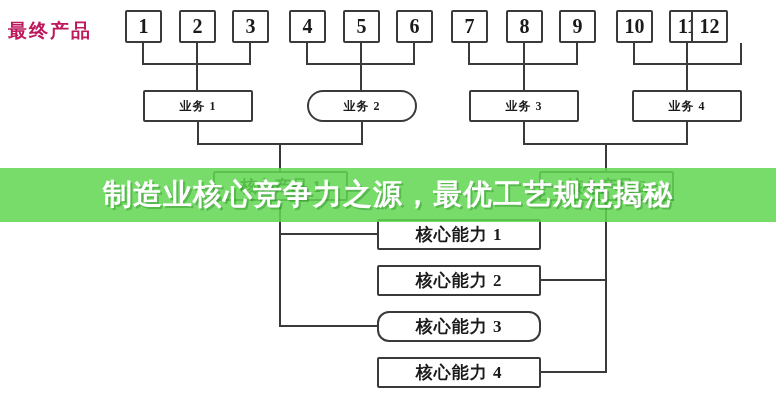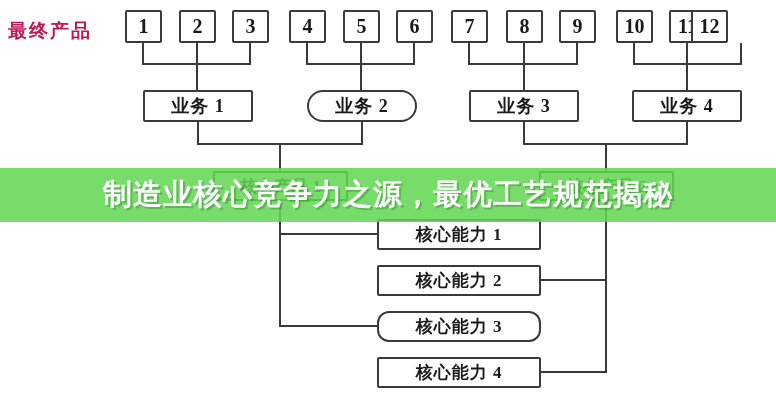--- a/index.html
+++ b/index.html
@@ -14,21 +14,21 @@
     position:absolute;
     box-sizing:border-box;
     border:2px solid #3a3a3a;
     border-radius:2px;
     background:#fff;
     display:flex;align-items:center;justify-content:center;
     color:#1a1a1a;
     font-weight:bold;
   }
   .numbox{width:37px;height:33px;top:10px;font-size:20px;}
-  .bizbox{width:110px;height:32px;top:90px;font-size:18px;letter-spacing:1px;}
+  .bizbox{width:110px;height:32px;top:90px;font-size:12px;letter-spacing:1px;}
   .prodbox{width:135px;height:30px;top:171px;font-size:17px;}
   .compbox{width:164px;height:31px;left:377px;font-size:17px;letter-spacing:1px;}
   .h-line,.v-line{position:absolute;background:#3a3a3a;}
   .h-line{height:2px;}
   .v-line{width:2px;}
   #banner{
     position:absolute;
     left:0;top:168px;width:776px;height:54px;
     background:rgba(98,214,82,0.86);
     display:flex;align-items:center;

